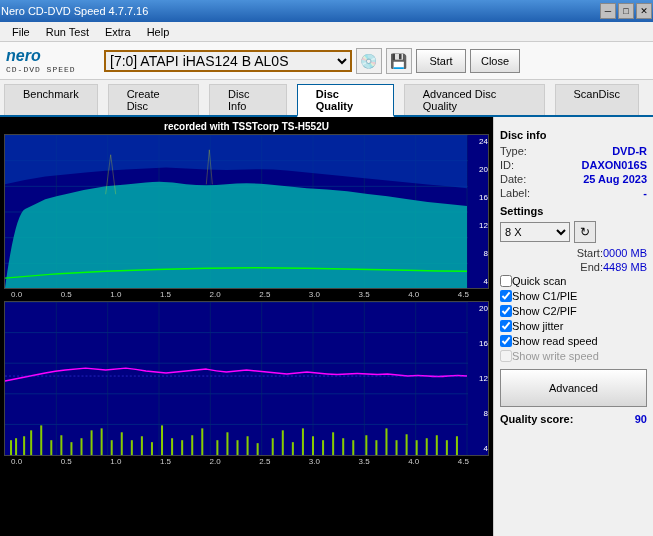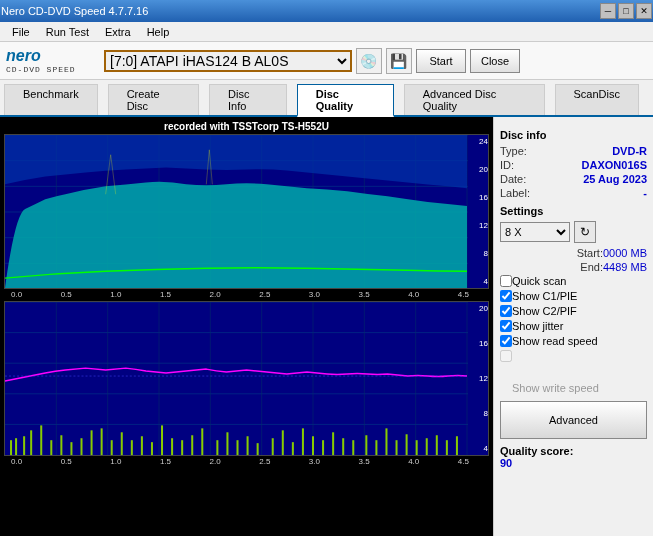--- a/index.html
+++ b/index.html
@@ -223,21 +223,20 @@
       background: linear-gradient(180deg, #fff 0%, #d8d8d8 100%);
       border: 1px solid #888;
       cursor: pointer;
       font-size: 11px;
     }
     .quality-row {
       display: flex;
       justify-content: space-between;
       margin-top: 6px;
       font-weight: bold;
-      flex-direction: column;
     }
     .quality-value { color: #0000cc; font-weight: bold; }
     .stats-bar {
       background: #f0f0f0;
       border-top: 1px solid #ccc;
       display: flex;
       height: 64px;
     }
 
     
@@ -491,21 +490,21 @@
     <div class="checkbox-row">
       <input type="checkbox" checked="" style="">
       <span>Show jitter</span>
     </div>
     <div class="checkbox-row">
       <input type="checkbox" checked="" style="">
       <span>Show read speed</span>
     </div>
     <div class="checkbox-row">
       <input type="checkbox" disabled="" style="">
-      <span style="color:#999;margin-top:32px;">Show write speed</span>
+      <span style="color:#999;">Show write speed</span>
     </div>
 
     <button class="advanced-btn">Advanced</button>
 
     <div class="quality-row">
       <span>Quality score:</span>
       <span class="quality-value">90</span>
     </div>
   </div>
 </div>

